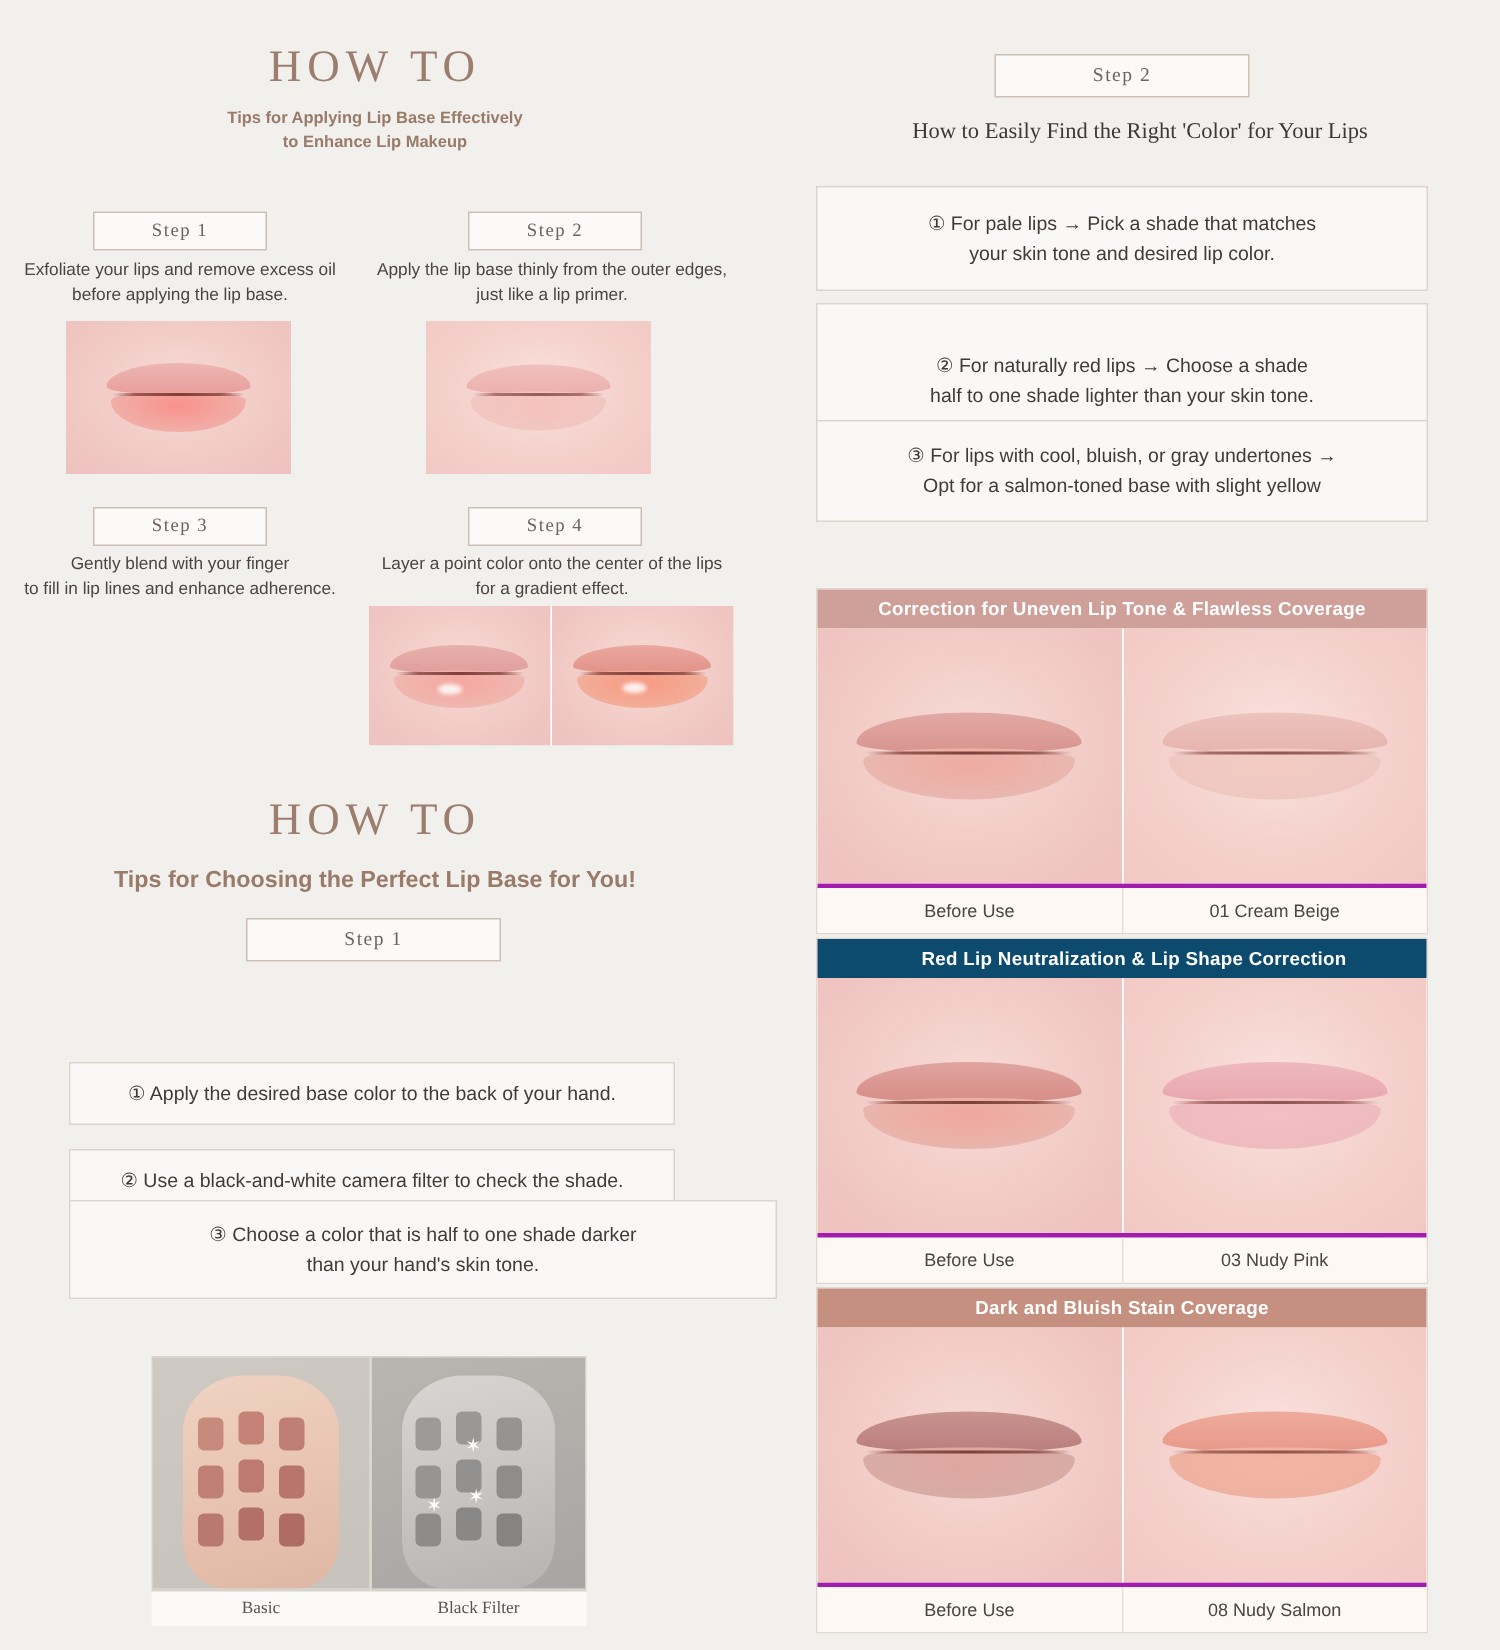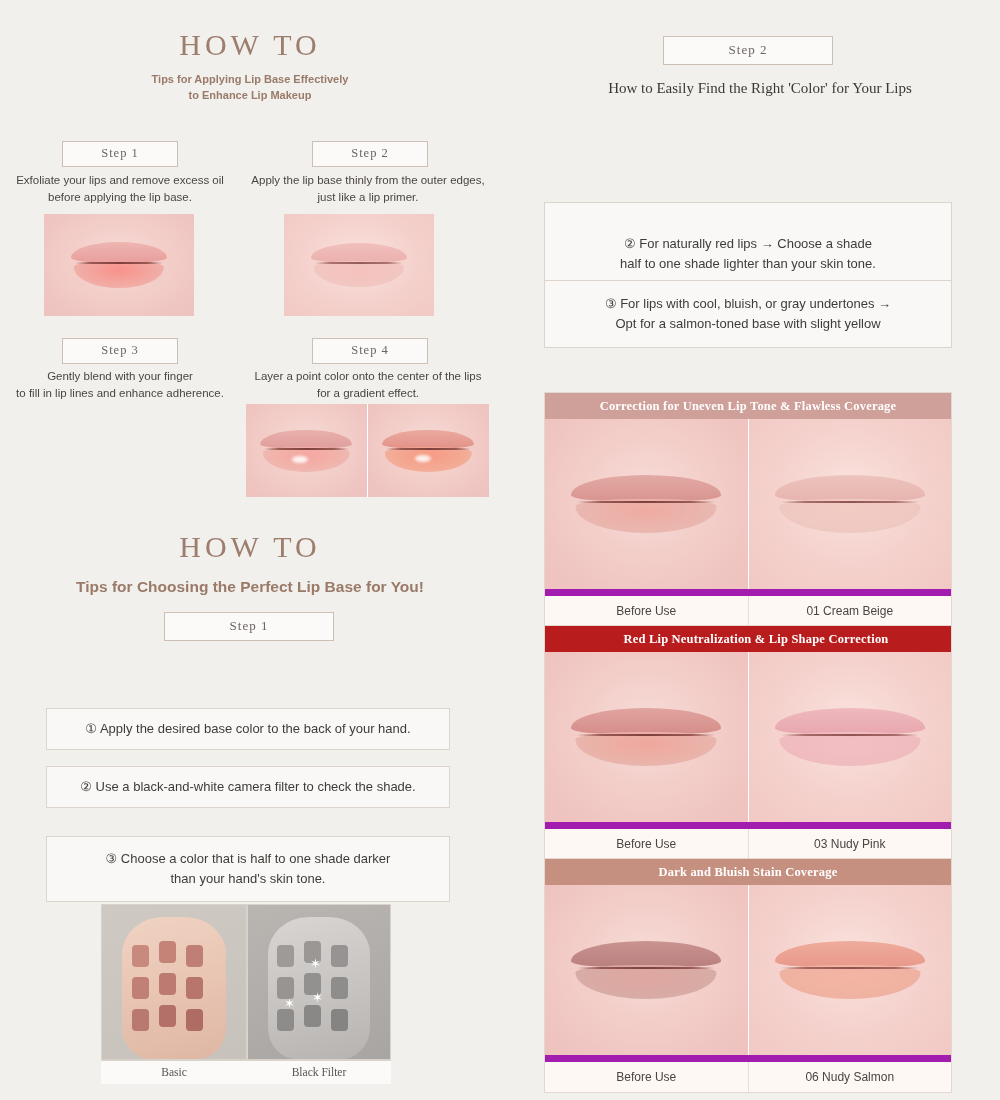--- a/index.html
+++ b/index.html
@@ -92,26 +92,25 @@
   }
 
   
   .right { position: absolute; left: 520px; top: 0; width: 480px; height: 1100px; }
 
   .cmp-card { position: absolute; left: 24px; width: 408px; border: 1px solid #e2d8d0; background: #fff; }
   .cmp-head {
     height: 26px; line-height: 26px;
     text-align: center; color: #fff; font-size: 12.5px; font-weight: bold;
     letter-spacing: .2px;
-    font-family: Liberation Serif, serif;
   }
   .cmp-body { display: flex; height: 170px; }
   .cmp-half { flex: 1; position: relative; overflow: hidden; }
   .cmp-half + .cmp-half { border-left: 1px solid #ffffff; }
-  .cmp-foot { display: flex; background: #fdf8f4; border-top: 7px solid #a21caf; }
+  .cmp-foot { display: flex; background: #fdf8f4; border-top: 3px solid #a21caf; }
   .cmp-foot div {
     flex: 1; text-align: center; font-size: 12px; color: #4a4542;
     padding: 8px 0;
   }
   .cmp-foot div + div { border-left: 1px solid #e7ded7; }
 
   
   .hand-box { position: absolute; border: 1px solid #d9d2cb; }
   .hand { width: 100%; height: 100%; position: relative; overflow: hidden; }
   .hand-basic { background: linear-gradient(160deg, #cfc9c4 0%, #c8c2bd 100%); }
@@ -205,21 +204,21 @@
     </div>
 
     <div class="howto-title" style="position:absolute;left:0;top:530px;width:500px;">HOW TO</div>
     <div class="sub-head" style="position:absolute;left:20px;top:576px;width:460px;font-size:15.5px;">Tips for Choosing the Perfect Lip Base for You!</div>
 
     <div class="step-pill" style="position:absolute;left:164px;top:612px;width:170px;font-size:13px;padding:5px 0 6px;">Step 1</div>
 
 
     <div class="info-box" style="position:absolute;left:46px;top:708px;width:404px;padding:10px 8px;">① Apply the desired base color to the back of your hand.</div>
     <div class="info-box" style="position:absolute;left:46px;top:766px;width:404px;padding:10px 8px;">② Use a black-and-white camera filter to check the shade.</div>
-    <div class="info-box" style="position:absolute;left:46px;top:800px;width:404px;padding:12px 8px;margin-top:36px;">
+    <div class="info-box" style="position:absolute;left:46px;top:800px;width:472px;padding:12px 8px;">
       <div>③ Choose a color that is half to one shade darker</div>
       <div>than your hand's skin tone.</div>
     </div>
 
     <div class="hand-box" style="left:101px;top:904px;width:146px;height:156px;">
       <div class="hand hand-basic">
         <div class="palm"></div>
         <div class="sw" style="left:30px;top:40px;background:#c98a7e;"></div>
         <div class="sw" style="left:57px;top:36px;background:#c58378;"></div>
         <div class="sw" style="left:84px;top:40px;background:#bf7f76;"></div>
@@ -252,20 +251,24 @@
     </div>
     <div class="hand-cap" style="position:absolute;left:247px;top:1060px;width:144px;">Black Filter</div>
   </div>
 
   <div class="right">
 
     <div class="step-pill" style="position:absolute;left:143px;top:36px;width:170px;font-size:13px;padding:5px 0 6px;">Step 2</div>
 
     <div style="position:absolute;left:10px;top:80px;width:460px;text-align:center;font-size:15px;color:#3b3836;font-family:Liberation Serif, serif;">How to Easily Find the Right 'Color' for Your Lips</div>
 
+    <div class="info-box" style="position:absolute;left:24px;top:124px;width:408px;padding:14px 10px;">
+      <div>① For pale lips → Pick a shade that matches</div>
+      <div>your skin tone and desired lip color.</div>
+    </div>
     <div class="info-box" style="position:absolute;left:24px;top:202px;width:408px;padding:31px 10px;">
       <div>② For naturally red lips → Choose a shade</div>
       <div>half to one shade lighter than your skin tone.</div>
     </div>
     <div class="info-box" style="position:absolute;left:24px;top:280px;width:408px;padding:13px 10px;">
       <div>③ For lips with cool, bluish, or gray undertones →</div>
       <div>Opt for a salmon-toned base with slight yellow</div>
     </div>
 
     <div class="cmp-card" style="top:392px;">
@@ -290,21 +293,21 @@
           </div>
         </div>
       </div>
       <div class="cmp-foot">
         <div>Before Use</div>
         <div>01 Cream Beige</div>
       </div>
     </div>
 
     <div class="cmp-card" style="top:625px;">
-      <div class="cmp-head" style="background:#b91c1c;padding-left:16px;">Red Lip Neutralization &amp; Lip Shape Correction</div>
+      <div class="cmp-head" style="background:#0c4a6e;padding-left:16px;">Red Lip Neutralization &amp; Lip Shape Correction</div>
       <div class="cmp-body">
         <div class="cmp-half">
           <div class="lip-img">
             <div class="lips" style="width:150px;height:58px;">
               <div class="lip-upper" style="background:linear-gradient(180deg,#e0a49f 0%,#d68d89 100%);"></div>
               <div class="lip-lower" style="background:radial-gradient(ellipse at 50% 35%, #f0a79d 0%, #eab2a9 55%, #e6bbb4 100%);"></div>
               <div class="lip-line"></div>
             </div>
           </div>
         </div>
@@ -341,17 +344,17 @@
             <div class="lips" style="width:150px;height:58px;">
               <div class="lip-upper" style="background:linear-gradient(180deg,#eeab9b 0%,#e8998a 100%);"></div>
               <div class="lip-lower" style="background:radial-gradient(ellipse at 50% 35%, #f4b5a3 0%, #f0b3a2 55%, #ecb0a0 100%);"></div>
               <div class="lip-line" style="opacity:.85;"></div>
             </div>
           </div>
         </div>
       </div>
       <div class="cmp-foot">
         <div>Before Use</div>
-        <div>06 Nudy Salmon</div>
+        <div>08 Nudy Salmon</div>
       </div>
     </div>
   </div>
 </div>
 
 </body></html>

